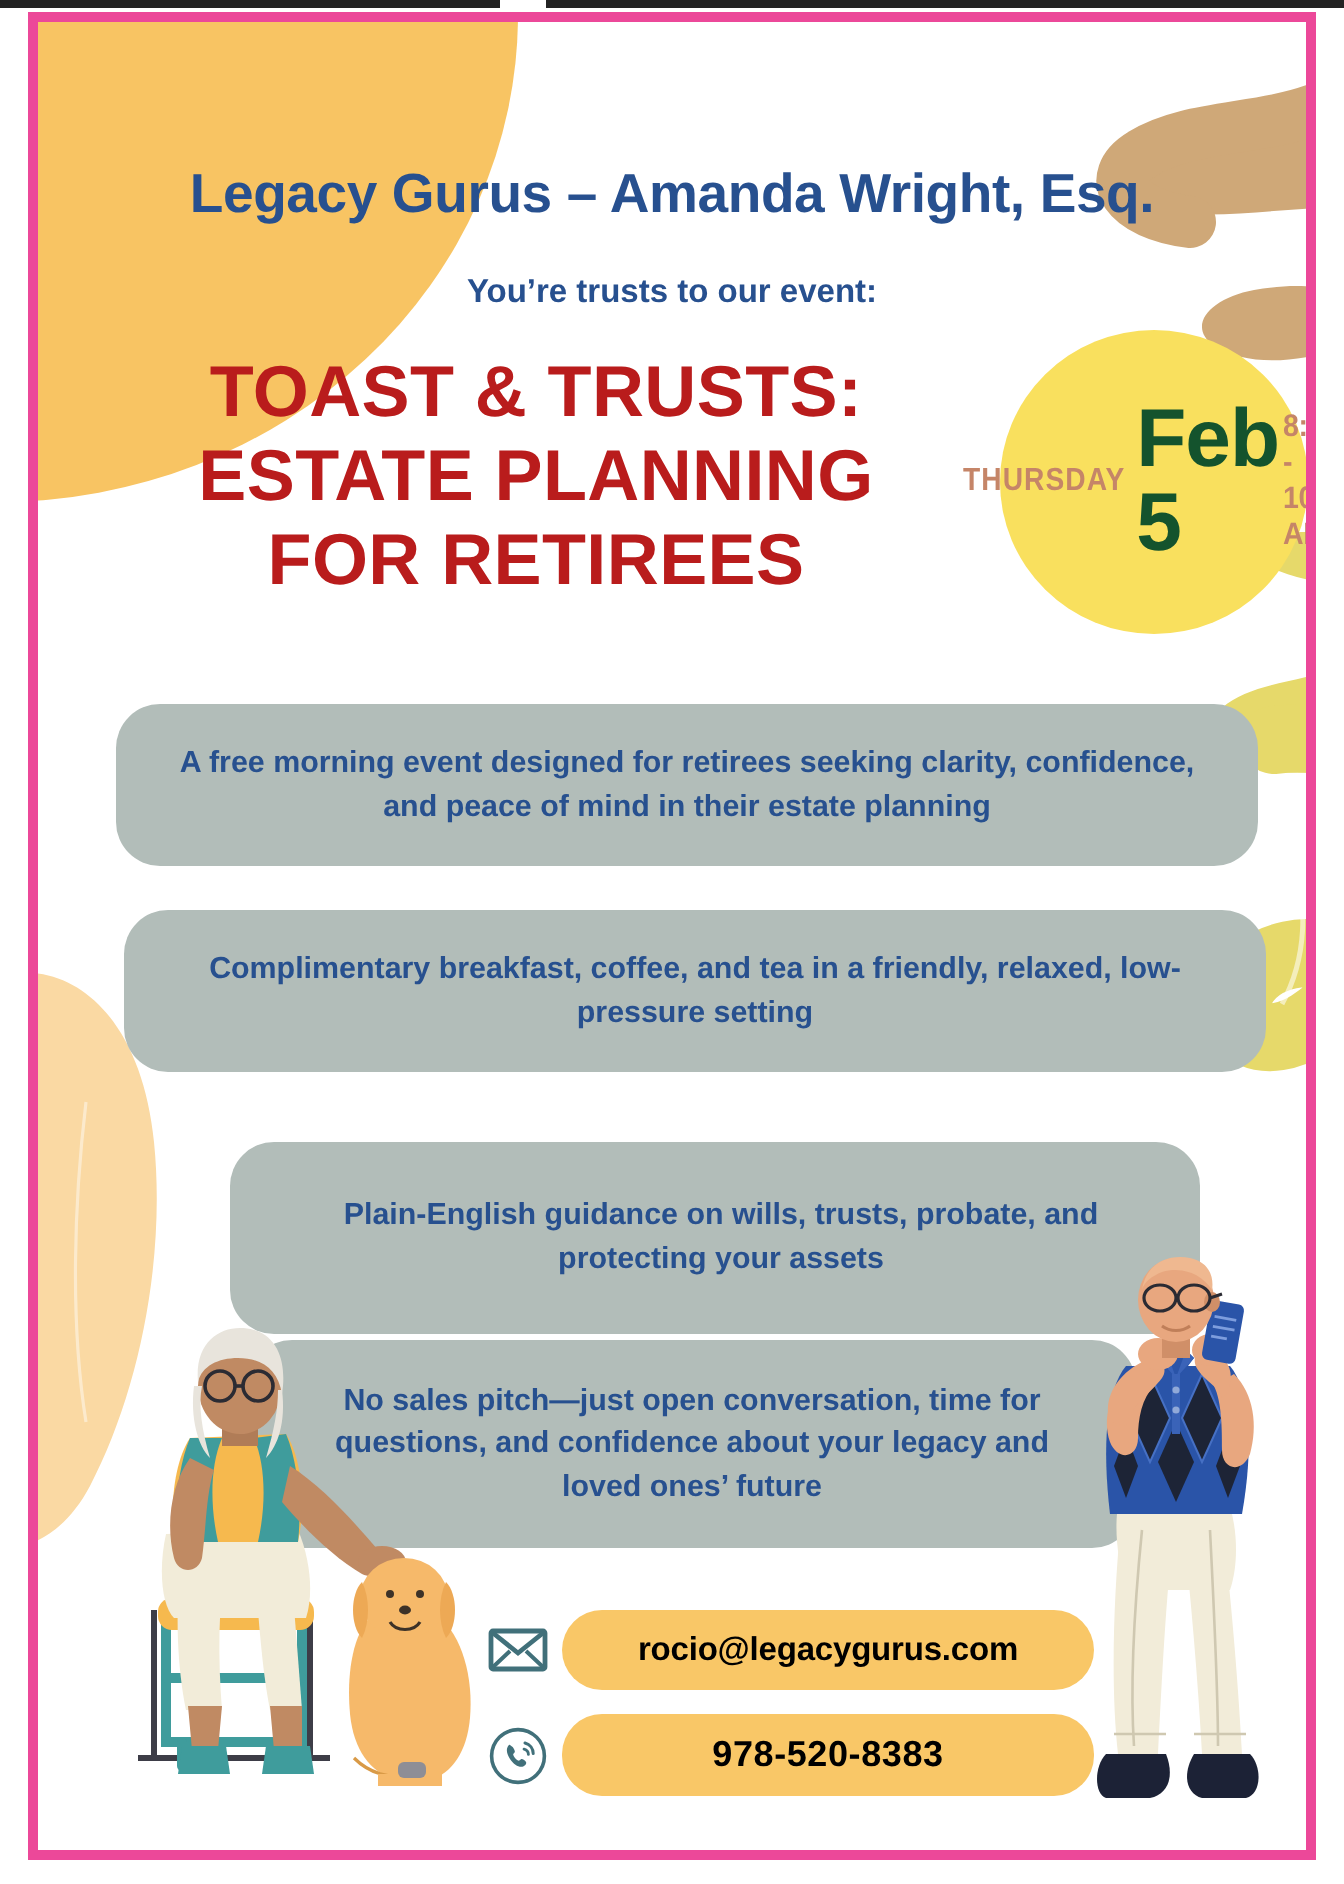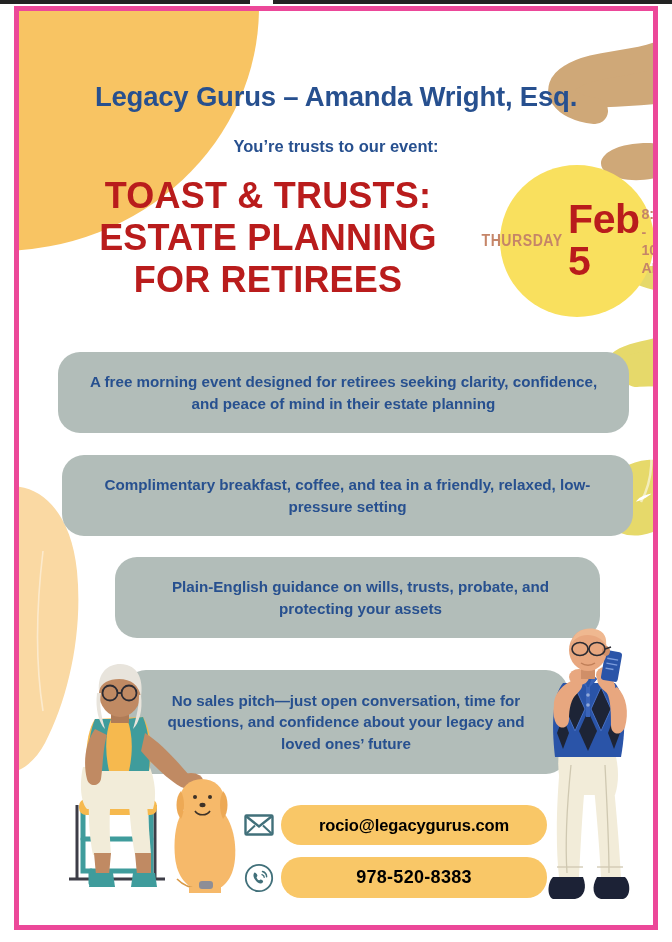--- a/index.html
+++ b/index.html
@@ -132,21 +132,21 @@
     font-weight: bold;
     letter-spacing: 0.6px;
     color: #c58568;
     font-family: "Liberation Sans Narrow", "Liberation Sans", sans-serif;
     transform: scaleX(0.88);
   }
   #badge-date {
     font-size: 41px;
     font-weight: bold;
     line-height: 1.02;
-    color: #b91c1c;
+    color: #14532d;
     margin: 1px 0 2px;
     letter-spacing: -0.5px;
   }
   #badge-time {
     font-size: 15.5px;
     font-weight: bold;
     color: #c58568;
     letter-spacing: -0.2px;
     transform: scaleX(0.92);
   }
@@ -163,21 +163,21 @@
     text-align: center;
     display: flex;
     align-items: center;
     justify-content: center;
     box-sizing: border-box;
     padding: 10px 22px;
     z-index: 16;
   }
   #benefit-1 { top: 341px; left: 39px;  width: 571px; height: 81px; }
   #benefit-2 { top: 444px; left: 43px;  width: 571px; height: 81px; }
-  #benefit-3 { top: 546px; left: 96px;  width: 485px; height: 81px; padding-left: 28px; }
+  #benefit-3 { top: 560px; left: 96px;  width: 485px; height: 96px; padding-left: 28px; }
   #benefit-4 { top: 659px; left: 105px; width: 444px; height: 104px; }
 
   
   #contact-block {
     position: absolute;
     top: 794px;
     left: 218px;
     width: 310px;
     z-index: 30;
   }

